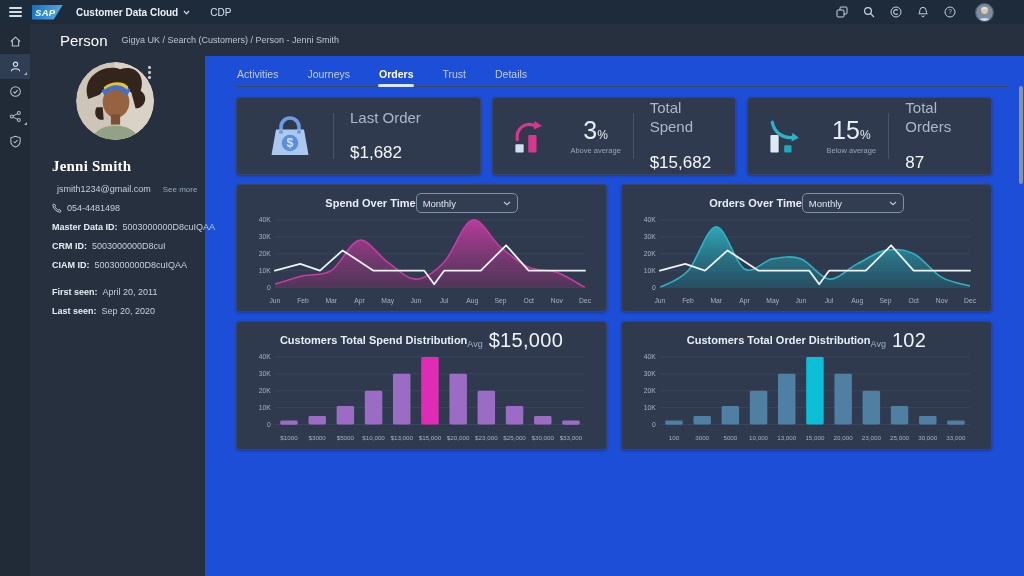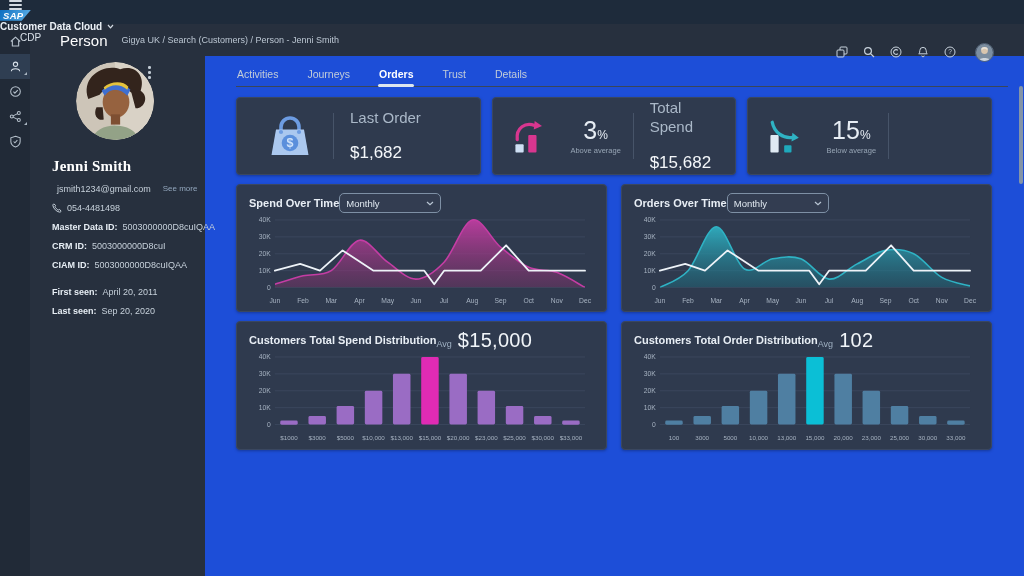--- a/index.html
+++ b/index.html
@@ -1,19 +1,19 @@
 <!DOCTYPE html>
 <html><head>
 <meta charset="utf-8">
 <style>
   html,body{margin:0;padding:0;background:#242c39;width:1024px;height:576px;overflow:hidden;
     font-family:"Liberation Sans",sans-serif;-webkit-font-smoothing:antialiased;}
   .app{position:relative;width:1024px;height:576px;}
   
-  .topbar{position:absolute;left:0;top:0;right:0;height:24px;background:#1e2b3b;display:flex;z-index:5;flex-direction:column;}
+  .topbar{position:absolute;left:0;top:0;right:0;height:24px;background:#1e2b3b;display:flex;align-items:center;z-index:5;}
   .hamburger{width:13px;display:flex;flex-direction:column;gap:2.5px;margin:0 10px 0 9px;cursor:pointer;}
   .hamburger span{height:1.6px;background:#d4dce4;border-radius:1px;}
   .sap-logo{height:15px;width:31px;background:linear-gradient(115deg,#0e6fc1,#5fb2e9);
     clip-path:polygon(0 0,100% 0,70% 100%,0 100%);display:flex;align-items:center;margin-right:13px;}
   .sap-logo b{color:#fff;font-style:italic;font-size:9.5px;letter-spacing:.3px;padding-left:3px;}
   .tb-product{display:flex;align-items:center;gap:5px;color:#eaf0f6;font-size:10px;font-weight:bold;cursor:pointer;}
   .tb-module{margin-left:20px;color:#d9e1e9;font-size:10px;cursor:pointer;}
   .tb-right{margin-left:auto;display:flex;align-items:center;gap:15px;margin-right:30px;}
   .tb-icon{width:12px;height:12px;display:block;cursor:pointer;}
   .tb-avatar{width:17px;height:17px;border-radius:50%;overflow:hidden;margin-left:4px;cursor:pointer;border:1px solid #55667a;}
@@ -25,21 +25,21 @@
   
   .page-header{position:absolute;left:30px;top:24px;right:0;height:32px;background:#27303e;display:flex;align-items:baseline;padding-left:30px;z-index:3;}
   .page-title{margin:0;font-size:15px;font-weight:400;color:#fdfdfe;align-self:center;}
   .breadcrumb{margin-left:14px;font-size:9px;color:#bcc7d3;align-self:center;}
   
   .profile{position:absolute;left:30px;top:56px;bottom:0;width:175px;background:#27303e;box-sizing:border-box;padding:6px 10px 0 22px;z-index:3;}
   .kebab{position:absolute;left:116px;top:8px;display:flex;flex-direction:column;gap:2.5px;cursor:pointer;padding:2px;}
   .kebab i{width:2.6px;height:2.6px;border-radius:50%;background:#c2ccd6;}
   .avatar{width:78px;height:78px;border-radius:50%;overflow:hidden;margin-left:24px;}
   .profile h2{margin:18px 0 0 0;font-size:15px;color:#fff;letter-spacing:.2px;font-family:Liberation Serif, serif;}
-  .p-row{margin-top:9px;font-size:9px;color:#c6d0da;display:flex;align-items:flex-start;gap:5px;white-space:nowrap;}
+  .p-row{margin-top:9px;font-size:9px;color:#c6d0da;display:flex;align-items:center;gap:5px;white-space:nowrap;}
   .p-row b{color:#e6edf4;font-weight:bold;}
   .see-more{color:#93a7bd;font-size:8px;margin-left:7px;cursor:pointer;text-decoration:none;}
   .gap{height:8px;}
   
   .content{position:absolute;left:205px;top:56px;right:0;bottom:0;background:#1d4ed8;box-sizing:border-box;padding:8px 32px 5px 31px;}
   .tabs{display:flex;gap:27px;border-bottom:1px solid #3a4659;margin-right:-16px;}
   .tab{font-size:10.5px;color:#c3cdd8;padding:4px 1px 6px;cursor:pointer;position:relative;}
   .tab.active{color:#ffffff;font-weight:bold;}
   .tab.active::after{content:"";position:absolute;left:0;right:0;bottom:-1px;height:3px;border-radius:2px;background:#dde6ef;}
   .card{background:#2f3a4e;border:1px solid #3a4760;border-radius:4px;box-shadow:0 1px 3px rgba(0,0,0,.28);}
@@ -52,21 +52,21 @@
   .delta-num{color:#e7edf4;font-size:25px;font-weight:400;line-height:1;}
   .delta-num .pct{font-size:12px;font-weight:400;}
   .delta-cap{font-size:7.5px;color:#97a5b5;margin-top:3px;}
   .kpi-divider{width:1px;height:46px;background:#475469;flex:0 0 auto;}
   .kpi-text{padding-left:16px;min-width:0;}
   .kpi-title{font-size:15px;color:#aab8c8;line-height:1.25;}
   .kpi-value{font-size:17px;color:#f4f7fa;margin-top:16px;}
   
   .charts-row{display:grid;grid-template-columns:repeat(2,1fr);gap:14px;margin-top:9px;}
   .chart-card{box-sizing:border-box;padding:7px 12px 4px;}
-  .card-head{display:flex;align-items:center;justify-content:flex-start;height:22px;}
+  .card-head{display:flex;align-items:center;justify-content:center;height:22px;}
   .card-head h3{margin:0;font-size:11px;color:#e8eef5;font-weight:bold;}
   .select{display:flex;align-items:center;justify-content:space-between;width:88px;height:18px;
     border:1px solid #7e90a5;border-radius:5px;padding:0 6px;font-size:9.5px;color:#dfe7ef;cursor:pointer;background:rgba(255,255,255,0.02);}
   .avg{display:flex;align-items:baseline;gap:6px;}
   .avg-label{font-size:9px;color:#9fb0c2;}
   .avg-value{font-size:20px;font-weight:300;color:#f1f5f9;letter-spacing:.3px;}
   .plot{width:100%;}
   .plot svg{display:block;width:100%;height:auto;}
   svg text{font-family:"Liberation Sans",sans-serif;}
   
@@ -284,20 +284,24 @@
             <rect x="22" y="34" width="8" height="8" rx="1" fill="#1fa9bc"></rect>
             <path d="M9 9 C11 20 21 27 31 25.5" fill="none" stroke="#2fb3c4" stroke-width="3.6" stroke-linecap="round"></path>
             <polygon points="31,20.5 38,26 30,30" fill="#2fb3c4"></polygon>
           </svg>
         </div>
         <div class="kpi-delta">
           <div class="delta-num"><span>15</span><span class="pct">%</span></div>
           <div class="delta-cap">Below average</div>
         </div>
         <div class="kpi-divider"></div>
+        <div class="kpi-text">
+          <div class="kpi-title">Total Orders</div>
+          <div class="kpi-value">87</div>
+        </div>
       </div>
     </section>
 
     <section class="charts-row">
       <div class="card chart-card">
         <div class="card-head">
           <h3>Spend Over Time</h3>
           <div class="select">
             <span>Monthly</span>
             <svg width="8" height="5" viewBox="0 0 8 5">

